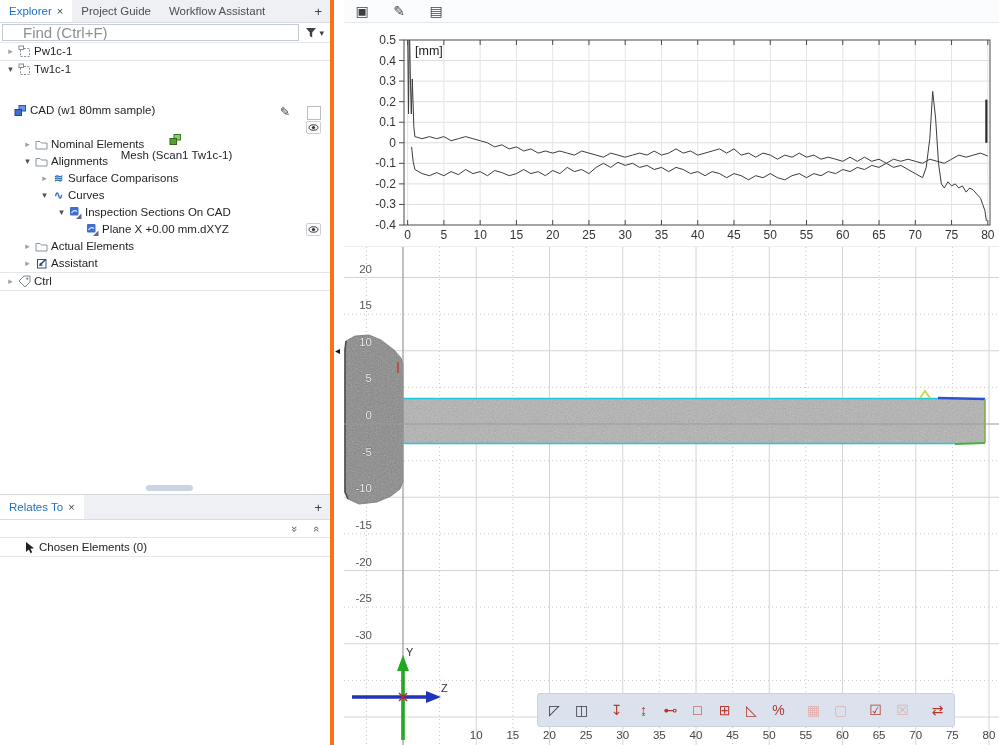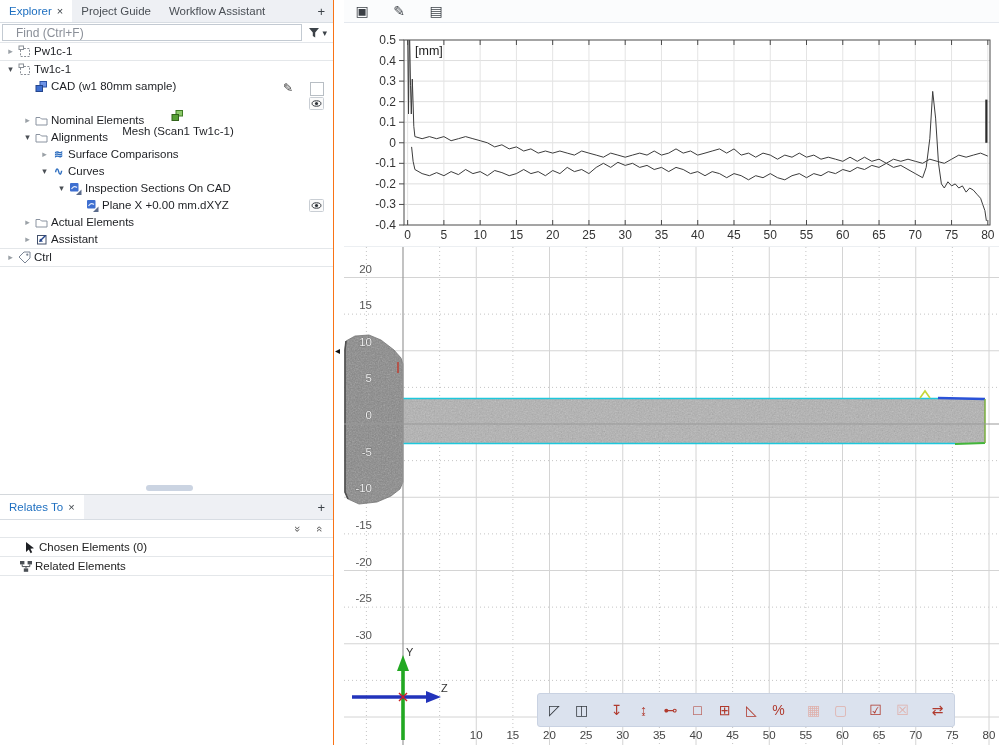--- a/index.html
+++ b/index.html
@@ -1,25 +1,25 @@
 <!DOCTYPE html>
 <html><head>
 <meta charset="utf-8">
 <style>
   html,body{margin:0;padding:0;background:#fff;}
   #app{position:relative;width:999px;height:745px;background:#fff;font-family:"Liberation Sans",sans-serif;overflow:hidden;color:#222;}
   
-  #left-panel{position:absolute;left:0;top:0;width:334px;height:745px;background:#fff;border-right:1px solid #f97316;box-sizing:border-box;}
+  #left-panel{position:absolute;left:0;top:0;width:334px;height:745px;background:#fff;border-right:4px solid #f97316;box-sizing:border-box;}
   .tabbar{position:relative;height:22px;background:#eef0f4;border-bottom:1px solid #d8dde3;display:flex;align-items:stretch;font-size:11.5px;}
   .tab{display:flex;align-items:center;gap:5px;padding:0 9px;color:#4a4f55;cursor:default;white-space:nowrap;}
   .tab.active{background:#fff;color:#1e6fc0;}
   .tab .close{color:#3c4248;font-size:11px;}
   .newtab{margin-left:auto;padding:0 8px;display:flex;align-items:center;color:#3c4248;font-size:13px;}
   #find-row{height:19px;border-bottom:1px solid #e3e6ea;display:flex;align-items:center;background:#fff;}
-  #find-input{flex:1;height:15px;margin:1px 2px;border:1px solid #c3cad2;font-size:12px;padding:0 13px;color:#222;outline:none;font-family:"Liberation Sans",sans-serif;}
+  #find-input{flex:1;height:15px;margin:1px 2px;border:1px solid #c3cad2;font-size:15px;padding:0 20px;color:#222;outline:none;font-family:"Liberation Sans",sans-serif;}
   #find-input::placeholder{color:#8a8f98;}
   .funnel-wrap{display:flex;align-items:center;gap:2px;padding:0 6px 0 4px;}
   .caret{font-size:9px;color:#3c4248;}
   
   #tree{font-size:11.5px;}
   .tree-row{position:relative;height:17px;line-height:17px;display:flex;align-items:center;white-space:nowrap;}
   .tree-row.sep{border-bottom:1px solid #e4e7ea;}
   .arrow{width:13px;display:inline-block;text-align:center;font-size:9px;flex:0 0 13px;}
   .arrow.c{color:#9aa0a6;}
   .arrow.e{color:#4a4f55;}
@@ -99,21 +99,21 @@
         <div class="tree-row" style="padding-left: 4px;">
           <span class="arrow e">▾</span>
           <span class="ticon">
             <svg width="13" height="13" viewBox="0 0 13 13">
               <rect x="2.5" y="3.5" width="9" height="8" fill="none" stroke="#8a8f96" stroke-dasharray="2 1.4"></rect>
               <rect x="1" y="1" width="4.5" height="3.5" fill="#fff" stroke="#8a8f96"></rect>
             </svg>
           </span>
           <span class="tlabel">Tw1c-1</span>
         </div>
-        <div class="tree-row" style="padding-left: 21px;">
+        <div class="tree-row" style=" margin-top: 24px;">
           <span class="arrow e"></span>
           <span class="ticon">
             <svg width="13" height="13" viewBox="0 0 13 13">
               <rect x="5" y="1.5" width="6.5" height="5.5" fill="#6e93e6" stroke="#2c54a8"></rect>
               <rect x="1" y="5.5" width="6.5" height="6" fill="#3e6fd0" stroke="#24458c"></rect>
             </svg>
           </span>
           <span class="tlabel">CAD (w1 80mm sample)</span>
           <span class="trail" style="right: 9px; gap: 17px;">
             <span class="pencil">✎</span>
@@ -244,31 +244,20 @@
         <span class="dchev">«</span>
       </div>
       <div id="relates-rows">
           <div class="rel-row">
             <span class="ticon" style="margin-left: 22px;">
               <svg width="12" height="13" viewBox="0 0 12 13">
                 <polygon points="2,1 2,11 4.8,8.6 6.6,12.2 8.2,11.3 6.4,7.8 10,7.3" fill="#1d1f23"></polygon>
               </svg>
             </span>
             <span style="padding-left: 2px;">Chosen Elements (0)</span>
-          </div>
-          <div class="rel-row">
-            <span class="ticon" style="margin-left: 18px;">
-              <svg width="14" height="13" viewBox="0 0 14 13">
-                <rect x="1" y="1" width="4.4" height="3.4" fill="#4a4f55"></rect>
-                <rect x="8.6" y="1" width="4.4" height="3.4" fill="#4a4f55"></rect>
-                <rect x="4.8" y="8.4" width="4.4" height="3.4" fill="#4a4f55"></rect>
-                <path d="M3.2 4.4 V6.6 H10.8 V4.4 M7 6.6 V8.4" fill="none" stroke="#4a4f55"></path>
-              </svg>
-            </span>
-            <span style="padding-left: 2px;">Related Elements</span>
           </div>
         </div>
     </div>
   </div>
 
   <div id="splitter">
     <span class="tri">◂</span>
   </div>
 
   <div id="right">

